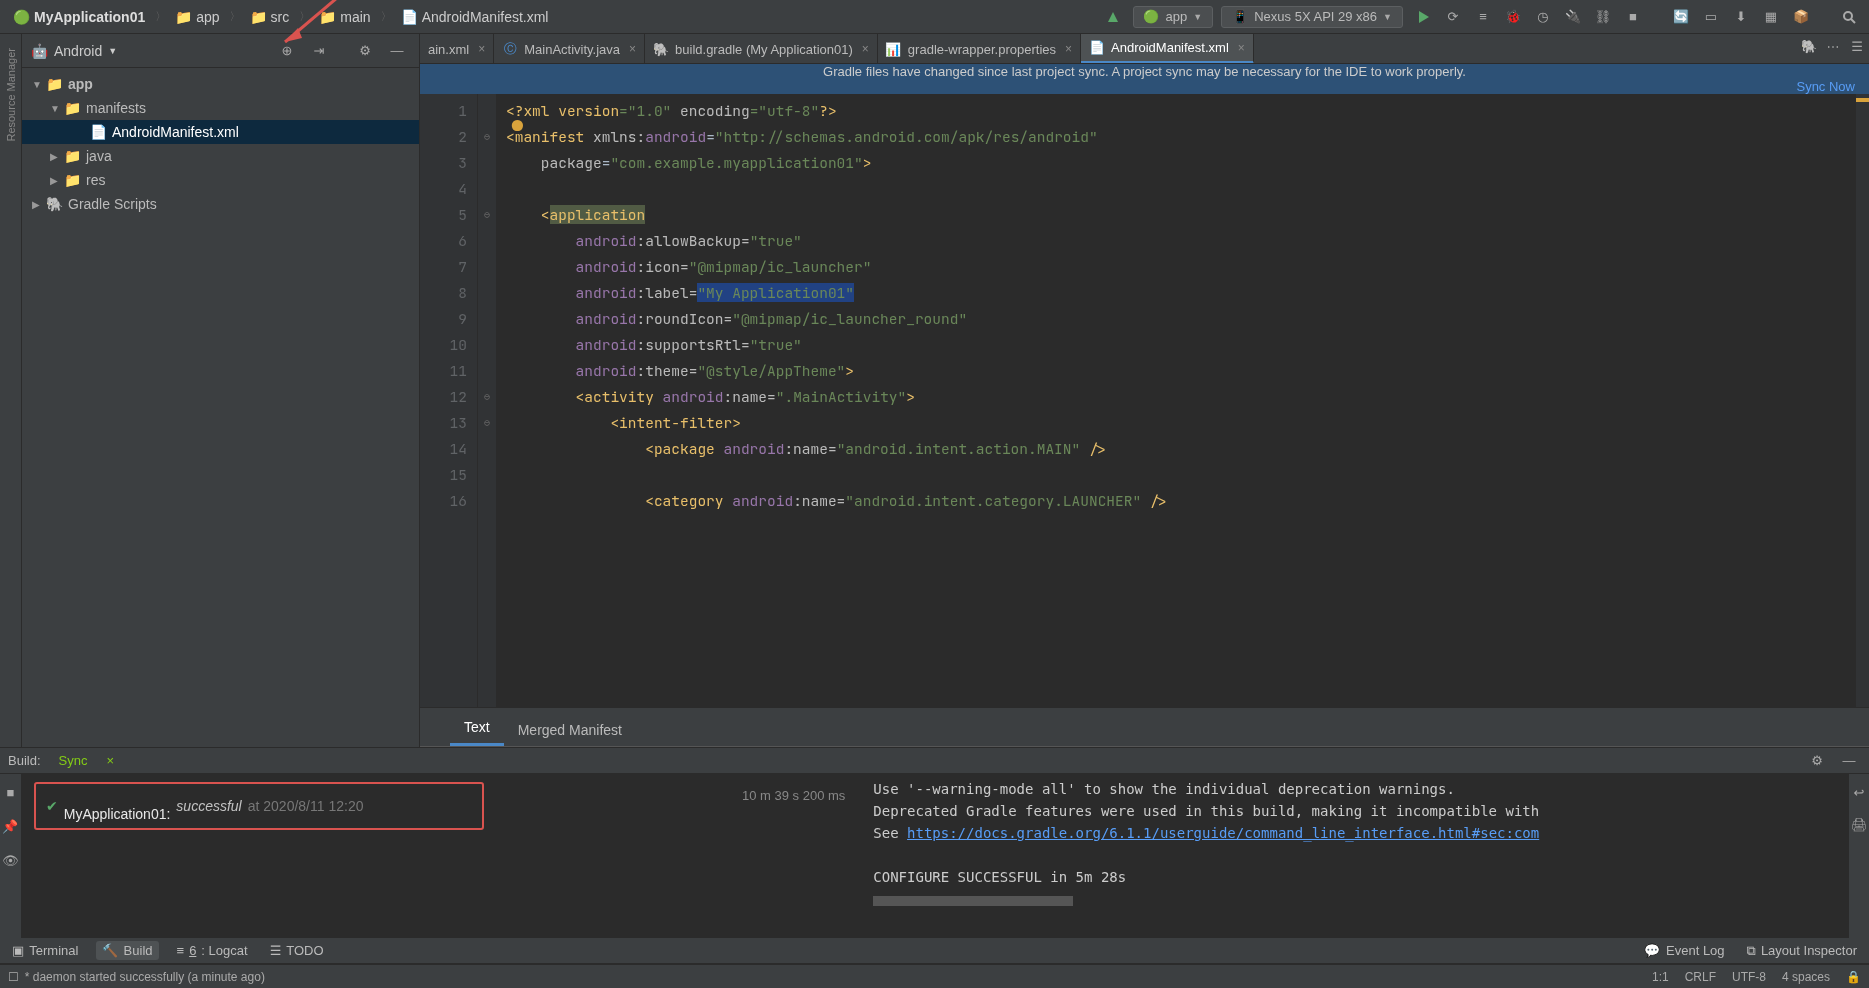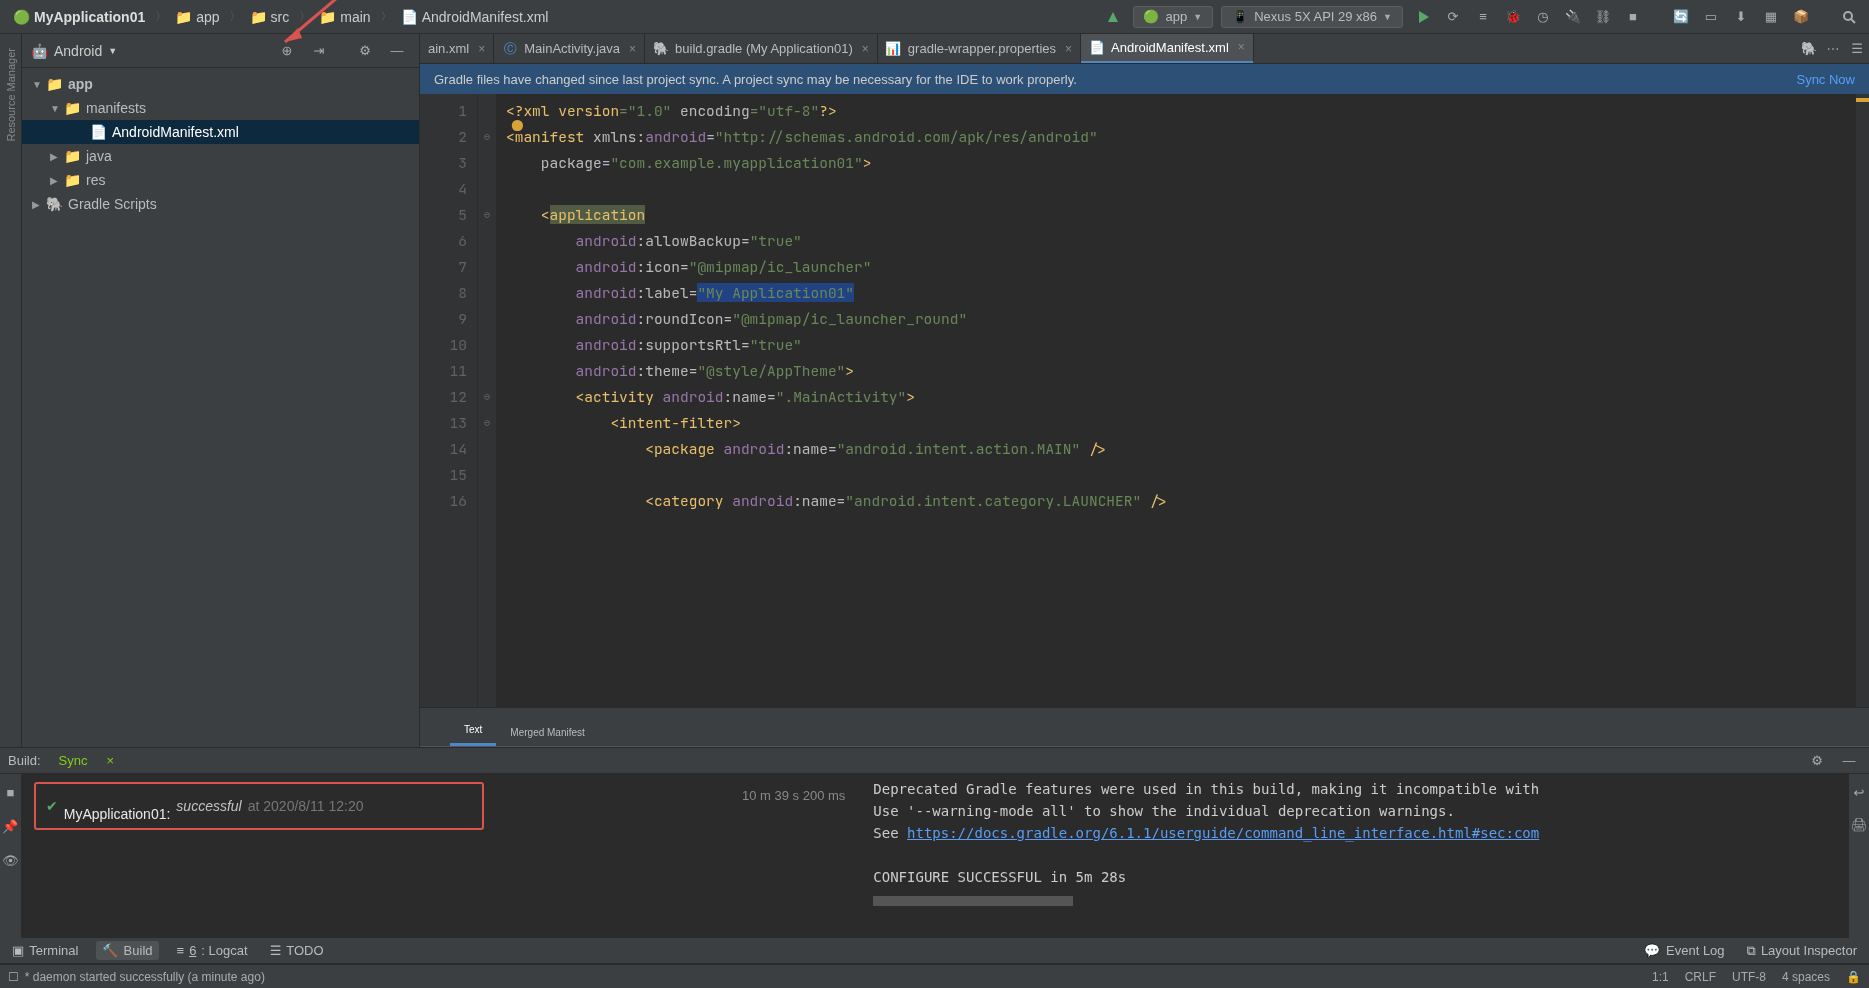--- a/index.html
+++ b/index.html
@@ -43,40 +43,40 @@
 .sidebar-head .title .tri { font-size: 9px; }
 .sidebar-head-tools { margin-left: auto; display: flex; gap: 8px; }
 .tree { flex: 1; padding: 4px 0; font-size: 14px; overflow: auto; }
 .tree-item { display: flex; align-items: center; gap: 5px; height: 24px; padding-left: 10px; cursor: pointer; }
 .tree-item.d1 { padding-left: 28px; }
 .tree-item.d2 { padding-left: 54px; }
 .tree-item.sel { background: #0d293e; color: #fff; }
 .tree-item.bold { font-weight: bold; }
 .tree-arrow { width: 10px; font-size: 10px; color: #999; }
 .editor { flex: 1; display: flex; flex-direction: column; min-width: 0; background: #2b2b2b; }
-.tab-row { display: flex; align-items: center; height: 30px; background: #3c3f41; border-bottom: 1px solid #2b2b2b; overflow: hidden; }
+.tab-row { display: flex; height: 30px; background: #3c3f41; border-bottom: 1px solid #2b2b2b; overflow: hidden; }
 .etab { display: flex; align-items: center; gap: 6px; padding: 0 8px; height: 30px; font-size: 13px; cursor: pointer; color: #bbb; border-right: 1px solid #2b2b2b; white-space: nowrap; }
 .etab.active { background: #4e5254; color: #fff; border-bottom: 3px solid #4a88c7; height: 30px; }
 .etab .x { color: #888; font-size: 12px; margin-left: 3px; }
-.banner { display: flex; align-items: center; background: #2d5176; color: #ccc; height: 30px; padding: 0 14px; font-size: 13px; }
+.banner { display: flex; align-items: center; background: #2d5176; color: #ccc; height: 30px; padding: 0 14px; font-size: 13px; flex-direction: column; }
 .banner a { margin-left: auto; color: #589df6; cursor: pointer; }
 .code-area { flex: 1; display: flex; font-family: "JetBrains Mono", Consolas, monospace; font-size: 14.5px; overflow: hidden; }
 .ln-gutter { width: 58px; background: #313335; text-align: right; padding: 4px 10px 0 0; color: #606366; line-height: 26px; border-right: 1px solid #2b2b2b; }
 .fold-gutter { width: 18px; background: #313335; padding-top: 4px; line-height: 26px; color: #666; text-align: center; font-size: 10px; }
 .code { flex: 1; padding: 4px 0 0 10px; line-height: 26px; white-space: pre; overflow: hidden; color: #a9b7c6; }
 .right-mark { width: 14px; background: #313335; border-left: 1px solid #2b2b2b; }
 .k-tag { color: #e8bf6a; }
 .k-attr { color: #bababa; }
 .k-ns { color: #9876aa; }
 .k-str { color: #6a8759; }
 .k-p { color: #a9b7c6; }
 .hl { background: #214283; }
 .sel-hl { background: #515b44; }
 .sub-tabs { height: 40px; background: #3c3f41; display: flex; align-items: flex-end; padding-left: 30px; border-top: 1px solid #2b2b2b; border-bottom: 1px solid #555; }
-.stab { padding: 8px 14px; font-size: 10px; color: #bbb; cursor: pointer; }
+.stab { padding: 8px 14px; font-size: 14px; color: #bbb; cursor: pointer; }
 .stab.active { color: #fff; border-bottom: 3px solid #4a88c7; }
 .build-panel { height: 190px; background: #2b2b2b; display: flex; flex-direction: column; }
 .build-head { display: flex; align-items: center; height: 26px; background: #3c3f41; padding: 0 8px; font-size: 13px; border-bottom: 1px solid #2b2b2b; }
 .build-head .lbl { color: #bbb; margin-right: 12px; }
 .build-head .btab { color: #84cc16; padding: 0 6px; display: flex; gap: 19px; }
 .build-head-tools { margin-left: auto; display: flex; gap: 8px; }
 .build-body { flex: 1; display: flex; }
 .build-left { width: 22px; background: #3c3f41; display: flex; flex-direction: column; align-items: center; gap: 10px; padding-top: 6px; border-right: 1px solid #2b2b2b; }
 .build-tree { width: 720px; padding: 8px 12px; font-size: 14px; position: relative; }
 .build-item { display: flex; align-items: center; gap: 6px; padding: 6px 10px; border: 2px solid #d9534f; border-radius: 3px; width: 450px; }
@@ -316,22 +316,22 @@
     <div class="build-tree">
       <div class="build-item">
         <span class="ok">✔</span>
         <span class="name">MyApplication01:</span>
         <span class="stat">successful</span>
         <span class="ts">at 2020/8/11 12:20</span>
       </div>
     </div>
     <div class="build-time">10 m 39 s 200 ms</div>
     <div class="build-console">
+        <div>Use '--warning-mode all' to show the individual deprecation warnings.</div>
         <div>Deprecated Gradle features were used in this build, making it incompatible with</div>
-        <div>Use '--warning-mode all' to show the individual deprecation warnings.</div>
         <div><span>See </span><a>https://docs.gradle.org/6.1.1/userguide/command_line_interface.html#sec:com</a></div>
         <div>&nbsp;</div>
         <div>CONFIGURE SUCCESSFUL in 5m 28s</div>
         <div style="height:10px;background:#555;width:200px;margin-top:8px"></div>
       </div>
     <div style="width:20px;background:#3c3f41;display:flex;flex-direction:column;align-items:center;gap:8px;padding-top:6px">
       <span class="tool-btn">↩</span>
       <span class="tool-btn">🖨</span>
     </div>
   </div>

